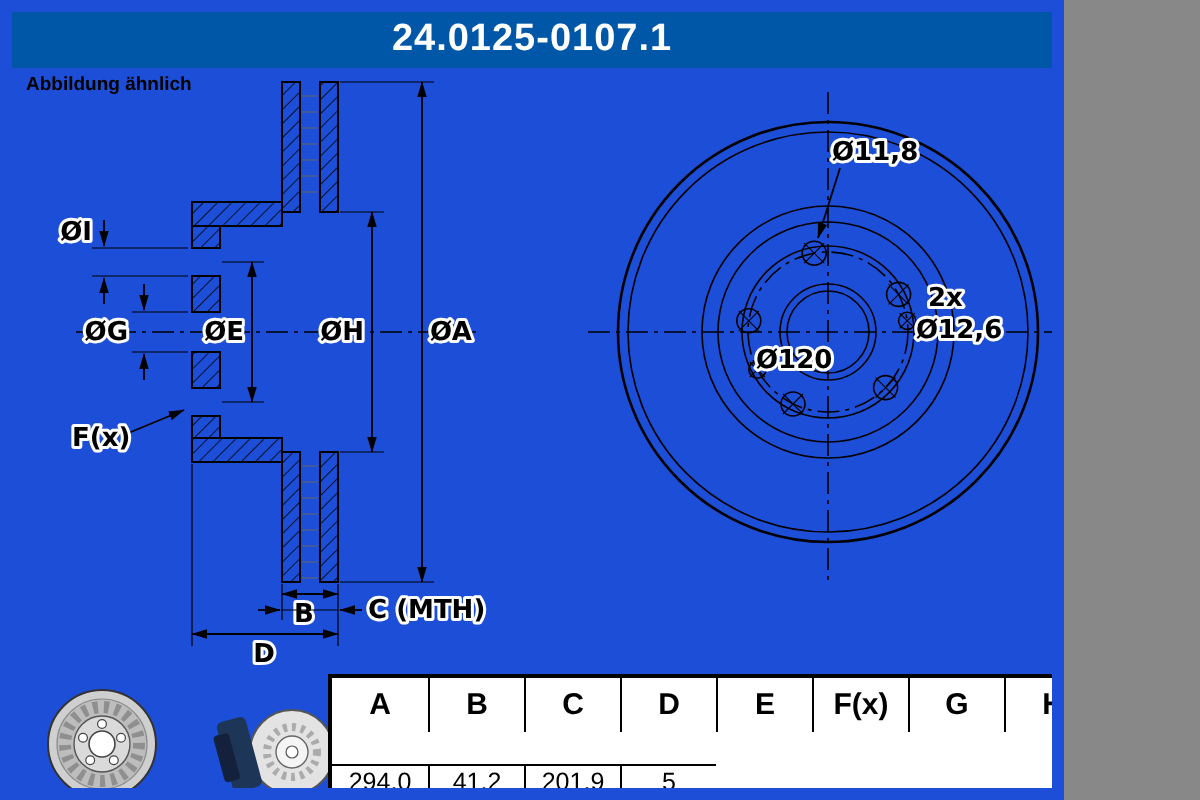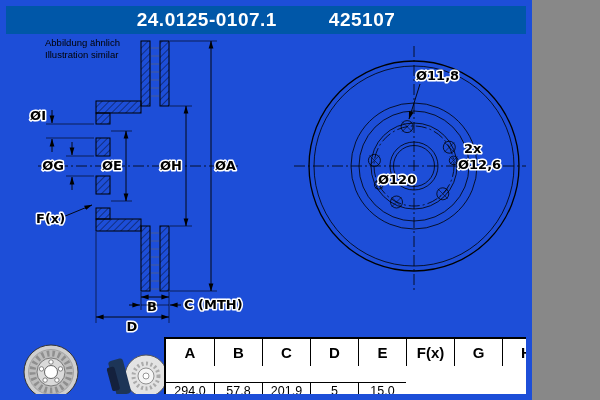--- a/index.html
+++ b/index.html
@@ -1,21 +1,21 @@
 <!DOCTYPE html>
 <html><head>
 <meta charset="utf-8">
 <style>
   html,body{margin:0;padding:0;background:#888;}
   .page{position:relative;width:532px;height:400px;background:#1d4ed8;border:6px solid #1d4ed8;
         box-sizing:border-box;overflow:hidden;font-family:"Liberation Sans",sans-serif;}
   .topbar{position:absolute;left:0;top:0;width:100%;height:28px;background:#0057a8;
           display:flex;align-items:center;justify-content:center;gap:52px;color:#fff;
           font-weight:bold;font-size:19px;letter-spacing:.5px;}
-  .note{position:absolute;left:7px;top:31px;font-size:9.5px;font-weight:normal;line-height:1.3;color:#000;z-index:3;margin-left:32px;}
+  .note{position:absolute;left:7px;top:31px;font-size:9.5px;font-weight:bold;line-height:1.3;color:#000;z-index:3;}
   .drawing{position:absolute;left:0;top:28px;}
   .spec-table{position:absolute;left:158px;top:331px;width:436px;height:63px;background:#fff;
               display:grid;grid-template-columns:repeat(9,1fr);grid-template-rows:27px 1fr;
               border:2px solid #000;box-sizing:border-box;z-index:2;}
   .cell{display:flex;align-items:center;justify-content:center;border-left:1px solid #000;
         border-top:1px solid #000;overflow:hidden;}
   .cell:nth-child(9n+1){border-left:none;}
   .cell:nth-child(-n+9){border-top:none;}
   .cell.head{font-weight:bold;font-size:15px;}
   .cell.val{font-size:12.5px;margin-top:16px;}
@@ -31,26 +31,24 @@
   .lbl{font-family:"DejaVu Sans",sans-serif;font-size:13px;font-weight:bold;fill:#000;
        stroke:#fff;stroke-width:3px;paint-order:stroke;stroke-linejoin:round;}
 </style>
 </head>
 <body>
 
 <div class="page">
 
   <header class="topbar">
     <span>24.0125-0107.1</span>
-    <span>425107</span>
   </header>
 
   <div class="note">
     <div>Abbildung ähnlich</div>
-    <div>Illustration similar</div>
   </div>
 
   <svg class="drawing" width="600" height="372" viewBox="0 0 600 372">
     <defs>
       <pattern id="hatch" width="5" height="5" patternUnits="userSpaceOnUse" patternTransform="rotate(45)">
         <path d="M0,0 L0,5" stroke="#000" stroke-width="0.8"></path>
       </pattern>
       <marker id="arr" viewBox="0 0 10 6" refX="9.5" refY="3" markerWidth="8" markerHeight="6" orient="auto-start-reverse" markerUnits="userSpaceOnUse">
         <path d="M0,0 L10,3 L0,6 Z" fill="#000"></path>
       </marker>
@@ -188,19 +186,18 @@
     <div class="cell head">A</div>
     <div class="cell head">B</div>
     <div class="cell head">C</div>
     <div class="cell head">D</div>
     <div class="cell head">E</div>
     <div class="cell head">F(x)</div>
     <div class="cell head">G</div>
     <div class="cell head">H</div>
     <div class="cell head">I</div>
     <div class="cell val">294,0</div>
-    <div class="cell val">57,8</div>
+    <div class="cell val">41,2</div>
     <div class="cell val">201,9</div>
     <div class="cell val">5</div>
-    <div class="cell val">15,0</div>
   </div>
 
 </div>
 
 </body></html>

